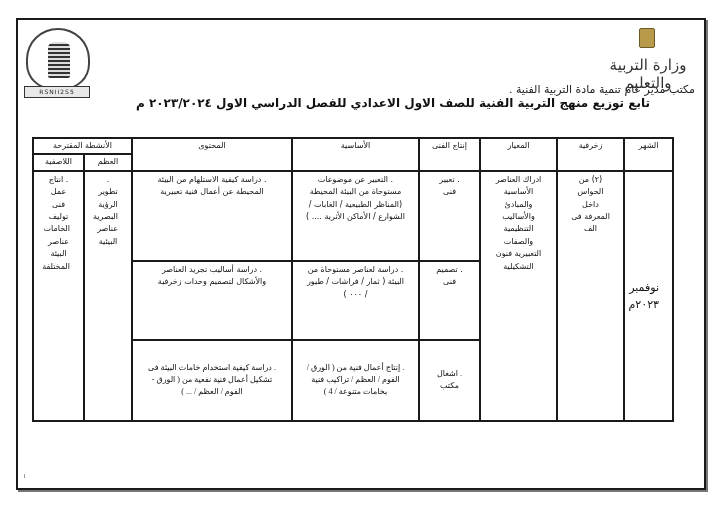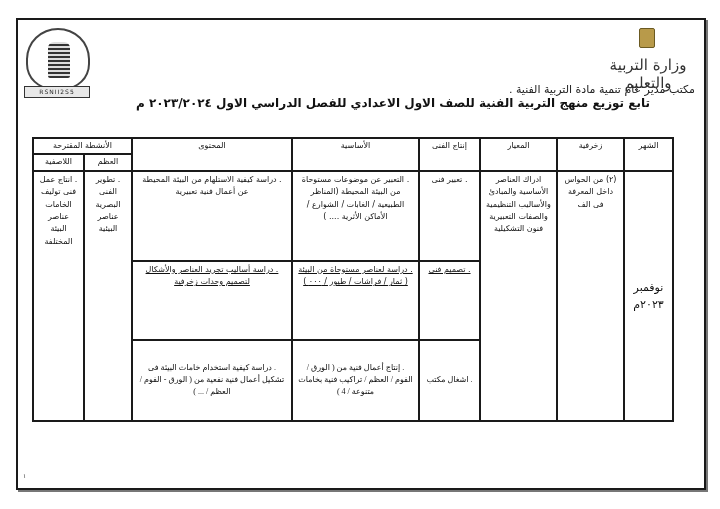--- a/index.html
+++ b/index.html
@@ -5,24 +5,24 @@
   html, body { margin:0; padding:0; background:#ffffff; }
   body { width:720px; height:509px; position:relative; overflow:hidden; font-family:"DejaVu Sans","Liberation Sans",sans-serif; color:#111; }
   .page-border { position:absolute; left:16px; top:18px; width:686px; height:468px; border:2px solid #1a1a1a; box-shadow:2px 2px 0 #777; }
   .logo-left { position:absolute; left:22px; top:26px; width:70px; height:72px; }
   .logo-right { position:absolute; left:585px; top:26px; width:110px; height:72px; text-align:right; }
   .emblem { position:absolute; left:54px; top:2px; width:14px; height:18px; background:#b89a4a; border:1px solid #6b5a22; border-radius:2px; }
   .ministry-cal { position:absolute; left:18px; top:30px; width:90px; height:24px; font-family:"DejaVu Serif",serif; font-size:15px; color:#333; text-align:center; letter-spacing:-1px; }
   .office-line { position:absolute; right:0; top:57px; font-size:11px; white-space:nowrap; color:#222; direction:rtl; }
   .doc-title { position:absolute; left:110px; top:96px; width:540px; text-align:right; font-size:12px; font-weight:bold; direction:rtl; white-space:nowrap; font-family:"DejaVu Sans",sans-serif; }
   table.plan { position:absolute; left:32px; top:137px; width:640px; border-collapse:collapse; direction:rtl; table-layout:fixed; }
-  table.plan td, table.plan th { border:2px solid #1a1a1a; font-size:8px; vertical-align:top; text-align:center; padding:2px 5px; line-height:1.55; font-weight:normal; }
+  table.plan td, table.plan th { border:2px solid #1a1a1a; font-size:8px; vertical-align:top; text-align:center; padding:2px 13px; line-height:1.55; font-weight:normal; }
   table.plan th { height:11px; padding:1px 0; font-size:8px; }
   .row1 td { height:84px; }
-  .row2 td { height:73px;text-decoration:underline; }
+  .row2 td { height:73px; }
   .row3 td { height:75px;font-family:Liberation Serif, serif; }
   .month-cell { vertical-align:middle !important; font-size:11px !important; font-weight:bold;border-radius:11px; }
   .merged { vertical-align:top; }
   .page-num { position:absolute; left:23px; top:472px; font-size:6px; color:#333; }
   .seal { position:absolute; left:4px; top:2px; width:60px; height:58px; border:2px solid #444; border-radius:50% 50% 42% 42%; }
   .seal-inner { position:absolute; left:20px; top:12px; width:22px; height:36px; background:repeating-linear-gradient(0deg,#333 0 2px,#ddd 2px 4px); border-radius:6px 6px 2px 2px; }
   .seal-plate { position:absolute; left:2px; top:60px; width:64px; height:10px; border:1px solid #333; background:#e8e8e8; font-size:6px; line-height:10px; text-align:center; letter-spacing:1px; color:#222; }
 </style>
 </head>
 <body>
@@ -71,21 +71,21 @@
     </tr>
   </thead>
   <tbody>
     <tr class="row1">
       <td rowspan="3" class="month-cell">نوفمبر ٢٠٢٣م</td>
       <td rowspan="3" class="merged">(٢) من الحواس داخل المعرفة فى الف</td>
       <td rowspan="3" class="merged">ادراك العناصر الأساسية والمبادئ والأساليب التنظيمية والصفات التعبيرية فنون التشكيلية</td>
       <td>. تعبير فنى</td>
       <td>. التعبير عن موضوعات مستوحاة من البيئة المحيطة (المناظر الطبيعية / الغابات / الشوارع / الأماكن الأثرية .... )</td>
       <td>. دراسة كيفية الاستلهام من البيئة المحيطة عن أعمال فنية تعبيرية</td>
-      <td rowspan="3" class="merged">. تطوير الفنى البصرية عناصر البيئية</td>
+      <td rowspan="3" class="merged">. تطوير الرؤية البصرية عناصر البيئية</td>
       <td rowspan="3" class="merged">. انتاج عمل فنى توليف الخامات عناصر البيئة المختلفة</td>
     </tr>
     <tr class="row2">
       <td>. تصميم فنى</td>
       <td>. دراسة لعناصر مستوحاة من البيئة ( ثمار / فراشات / طيور / ٠٠٠ )</td>
       <td>. دراسة أساليب تجريد العناصر والأشكال لتصميم وحدات زخرفية</td>
     </tr>
     <tr class="row3">
       <td style="vertical-align:middle">. اشغال مكتب</td>
       <td style="vertical-align:middle">. إنتاج أعمال فنية من ( الورق / الفوم / العظم / تراكيب فنية بخامات متنوعة / 4 )</td>

